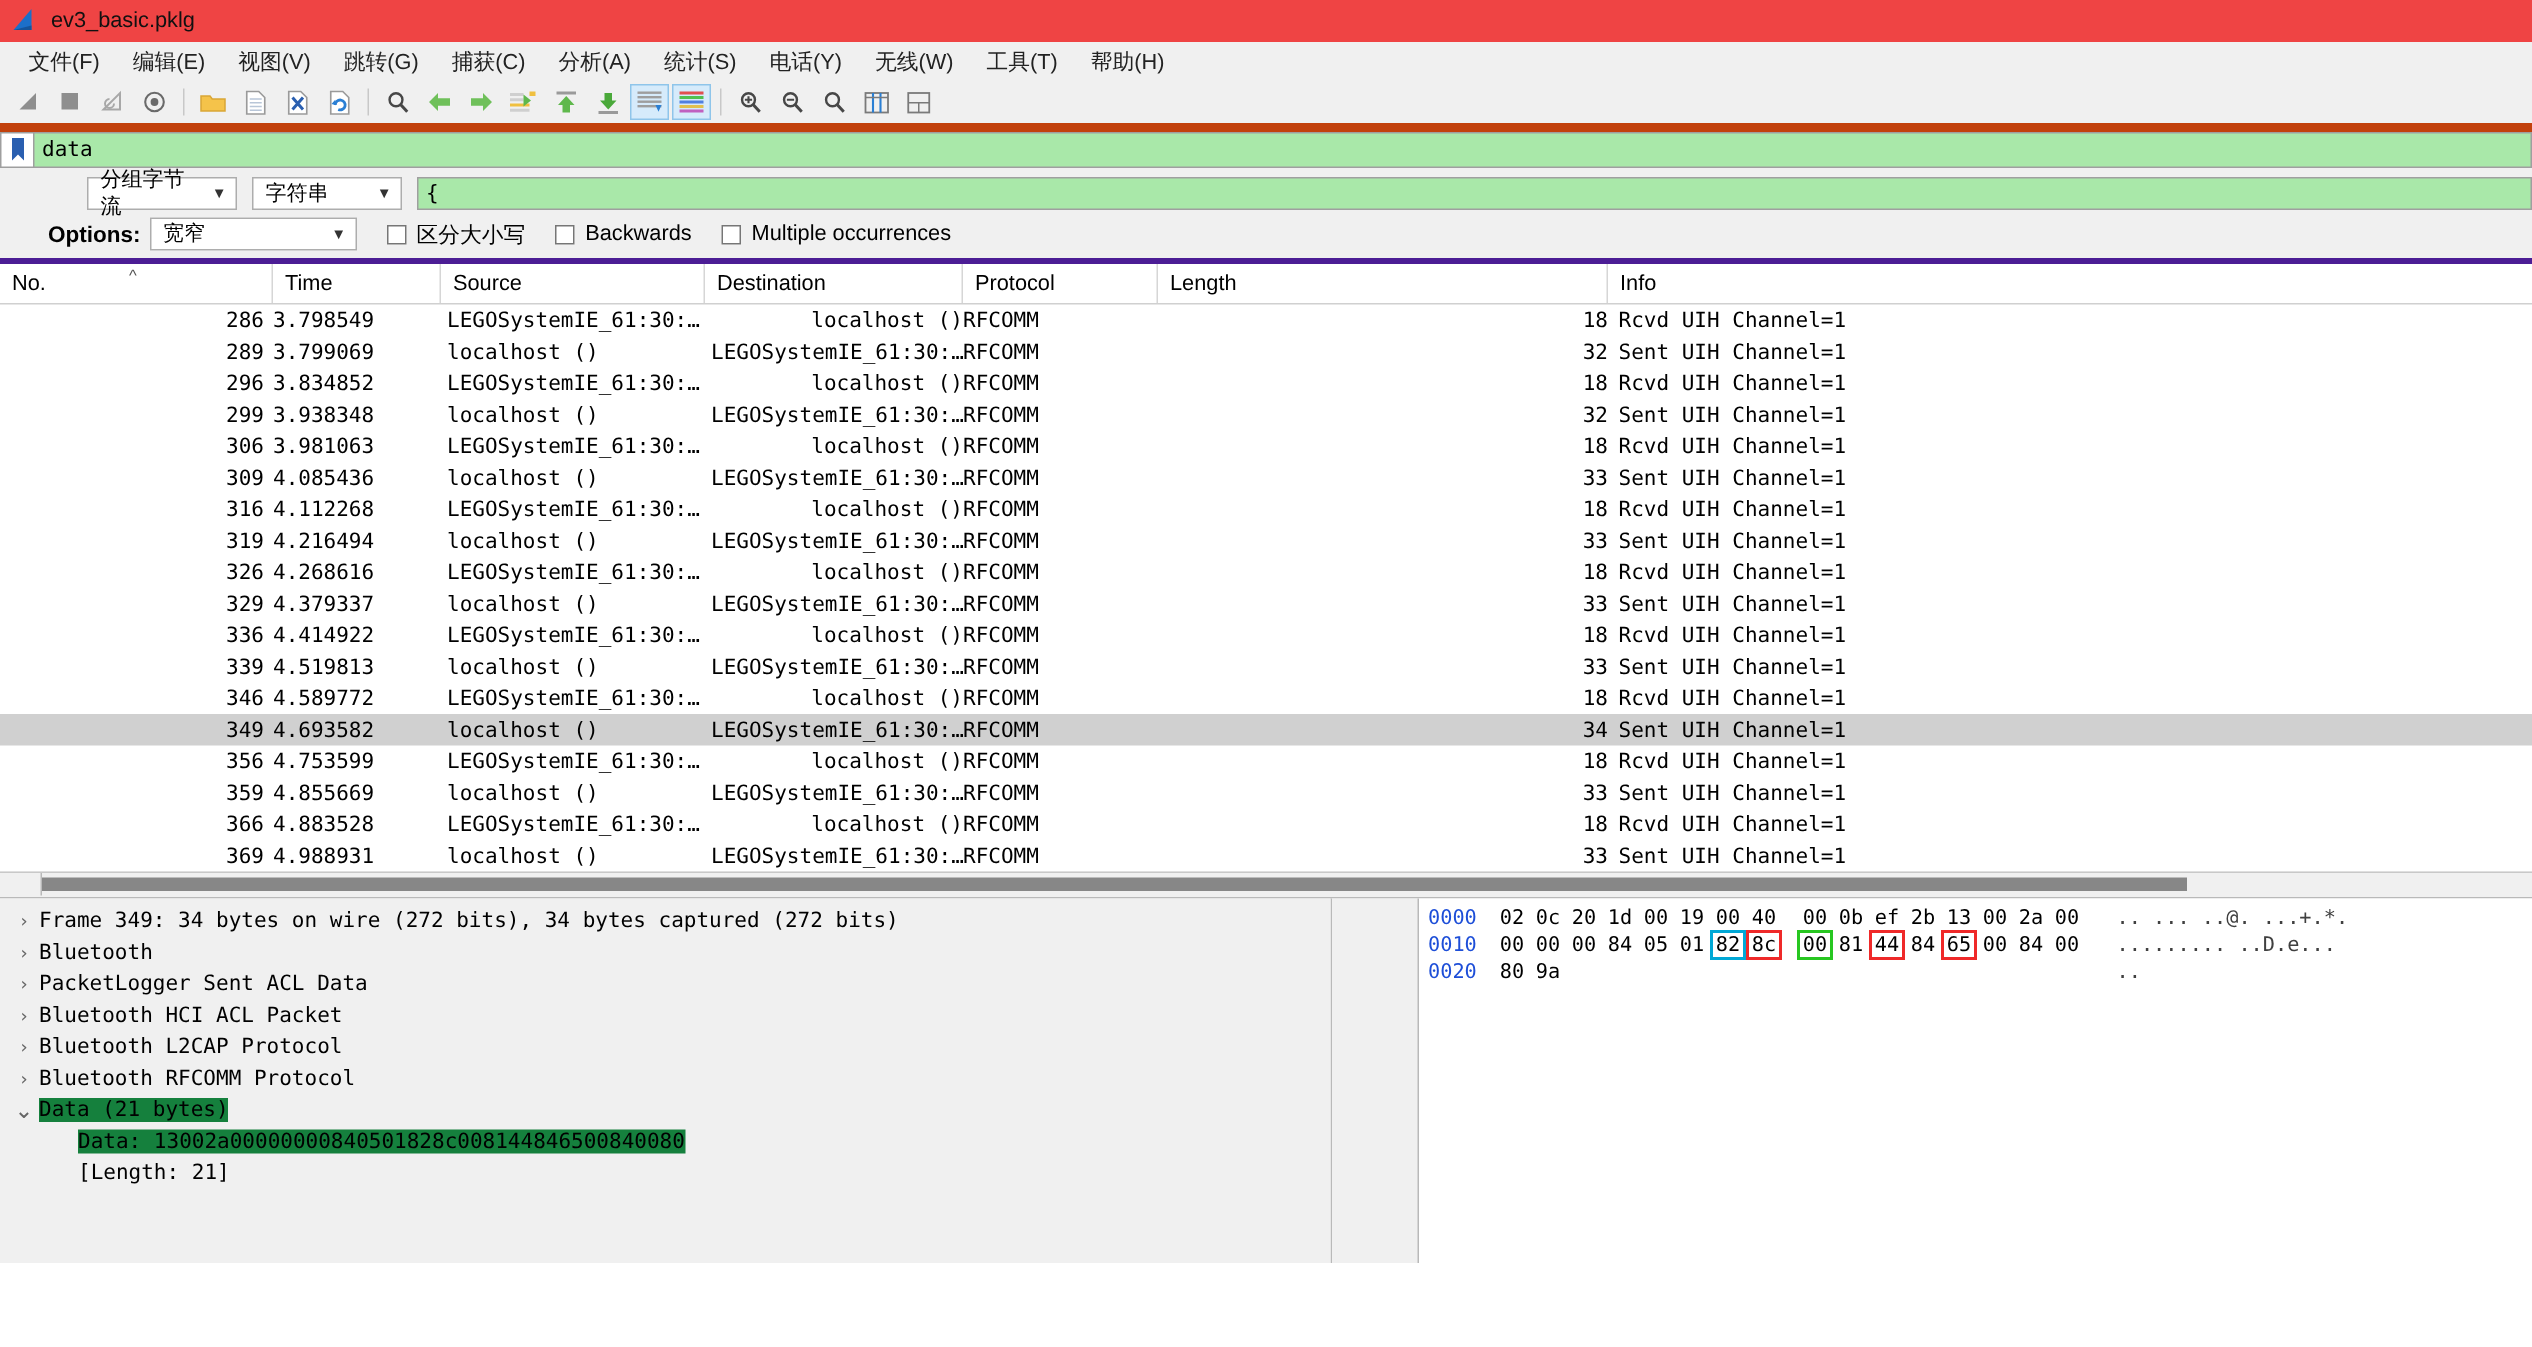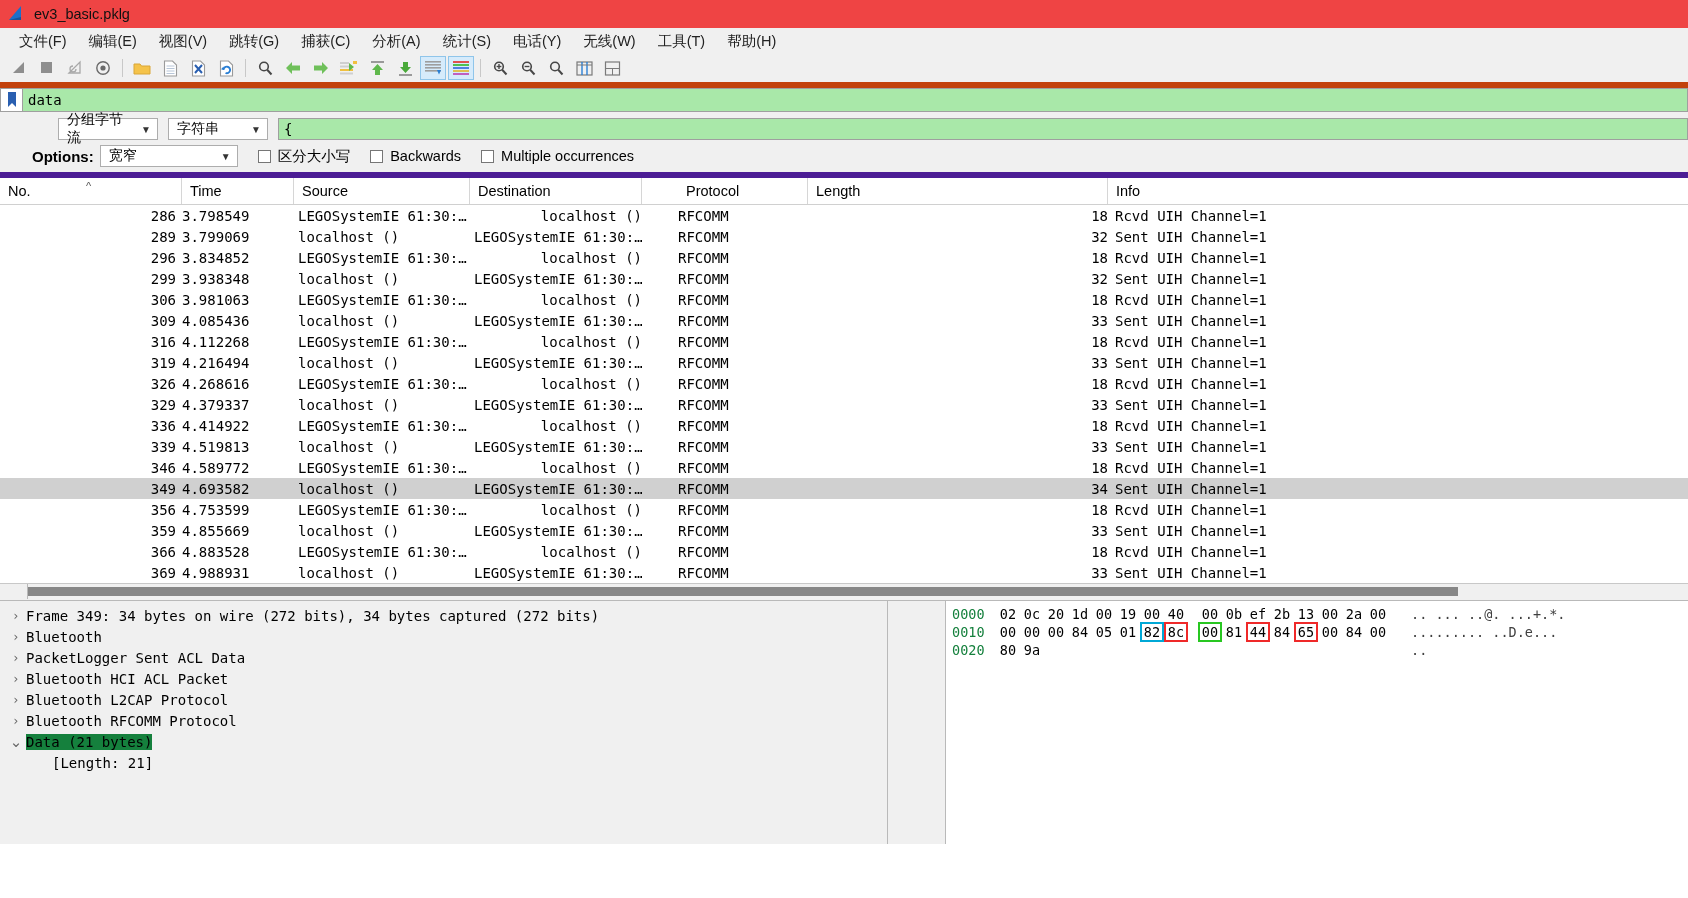--- a/index.html
+++ b/index.html
@@ -73,21 +73,21 @@
   }
   #options-label{font-weight:bold;font-size:15px;margin-right:6px;}
   .chk-wrap{display:flex;align-items:center;margin-left:20px;font-size:14.5px;}
   .chkbox{
     width:13px;height:13px;border:1px solid #767676;background:#fff;
     box-sizing:border-box;margin-right:7px;
   }
 
   
   #packetlist{
-    border-top:6px solid #4c1d95;
+    border-top:4px solid #4c1d95;
     background:#fff;
     position:relative;
   }
   #plheader{
     height:26px;display:flex;align-items:center;
     background:#ffffff;border-bottom:1px solid #d0d0d0;
     font-size:14.5px;position:relative;
   }
   #plheader .col{
     height:26px;display:flex;align-items:center;
@@ -98,21 +98,21 @@
   .prow{
     height:21px;display:flex;align-items:center;
     font-size:14px;white-space:nowrap;
   }
   .prow.sel{background:#d0d0d0;}
   .cell{box-sizing:border-box;overflow:hidden;white-space:nowrap;}
   .c-no{width:182px;text-align:right;padding-right:6px;}
   .c-time{width:112px;padding-left:0px;}
   .c-src{width:176px;padding-left:4px;}
   .c-dst{width:172px;padding-left:4px;text-align:right;}
-  .c-proto{width:130px;padding-left:0px;margin-left:36px;}
+  .c-proto{width:130px;padding-left:0px;}
   .c-len{width:300px;text-align:right;padding-right:0px;}
   .c-info{padding-left:7px;}
 
   
   #hscroll{
     height:16px;background:#f0f0f0;border-top:1px solid #c8c8c8;
     display:flex;align-items:center;position:relative;
   }
   #hscroll .thumb{
     position:absolute;left:28px;height:9px;background:#878787;width:1430px;top:3px;
@@ -133,21 +133,21 @@
   #detailsplit{width:1px;background:#b9b9b9;}
   #bytespane-gutter{width:58px;background:#f0f0f0;border-right:1px solid #b9b9b9;box-sizing:border-box;}
   #bytespane{
     flex:1;background:#ffffff;box-sizing:border-box;padding-top:4px;
     position:relative;overflow:hidden;
   }
   .hexline{
     height:18px;font-size:13.5px;white-space:pre;position:relative;
     display:flex;align-items:center;
   }
-  .hoff{color:#15803d;width:52px;display:inline-block;padding-left:6px;box-sizing:border-box;}
+  .hoff{color:#1d4ed8;width:52px;display:inline-block;padding-left:6px;box-sizing:border-box;}
   .hbytes{position:relative;}
   .hascii{position:absolute;left:465px;color:#404040;}
 </style>
 </head>
 <body>
 
 <div id="titlebar">
   <span class="app-icon">
     <svg width="18" height="16" viewBox="0 0 18 16">
       <path d="M1 14 L13 0 L13 14 Z" fill="#1c6fc9"></path>
@@ -571,20 +571,23 @@
         <span class="dtext">Bluetooth L2CAP Protocol</span>
       </div>
       <div class="dline mono">
         <span class="tw">›</span>
         <span class="dtext">Bluetooth RFCOMM Protocol</span>
       </div>
       <div class="dline mono sel">
         <span class="tw" style="font-size: 15px; line-height: 8px;">⌄</span>
         <span class="dtext">Data (21 bytes)</span>
       </div>
+      <div class="dline mono indent sel">
+        <span class="dtext">Data: 13002a00000000840501828c008144846500840080</span>
+      </div>
       <div class="dline mono indent">
         <span class="dtext">[Length: 21]</span>
       </div>
     </div>
   <div id="detailsplit"></div>
   <div id="bytespane-gutter"></div>
   <div id="bytespane" class="mono">
       <div class="hexline"><span class="hoff">0000</span><span class="hbytes"><span style="display: inline-block; width: 20px; text-align: center; margin-right: 4px;">02</span><span style="display: inline-block; width: 20px; text-align: center; margin-right: 4px;">0c</span><span style="display: inline-block; width: 20px; text-align: center; margin-right: 4px;">20</span><span style="display: inline-block; width: 20px; text-align: center; margin-right: 4px;">1d</span><span style="display: inline-block; width: 20px; text-align: center; margin-right: 4px;">00</span><span style="display: inline-block; width: 20px; text-align: center; margin-right: 4px;">19</span><span style="display: inline-block; width: 20px; text-align: center; margin-right: 4px;">00</span><span style="display: inline-block; width: 20px; text-align: center; margin-right: 14px;">40</span><span style="display: inline-block; width: 20px; text-align: center; margin-right: 4px;">00</span><span style="display: inline-block; width: 20px; text-align: center; margin-right: 4px;">0b</span><span style="display: inline-block; width: 20px; text-align: center; margin-right: 4px;">ef</span><span style="display: inline-block; width: 20px; text-align: center; margin-right: 4px;">2b</span><span style="display: inline-block; width: 20px; text-align: center; margin-right: 4px;">13</span><span style="display: inline-block; width: 20px; text-align: center; margin-right: 4px;">00</span><span style="display: inline-block; width: 20px; text-align: center; margin-right: 4px;">2a</span><span style="display: inline-block; width: 20px; text-align: center; margin-right: 4px;">00</span></span><span class="hascii">.. ... ..@. ...+.*.</span></div>
       <div class="hexline"><span class="hoff">0010</span><span class="hbytes"><span style="display: inline-block; width: 20px; text-align: center; margin-right: 4px;">00</span><span style="display: inline-block; width: 20px; text-align: center; margin-right: 4px;">00</span><span style="display: inline-block; width: 20px; text-align: center; margin-right: 4px;">00</span><span style="display: inline-block; width: 20px; text-align: center; margin-right: 4px;">84</span><span style="display: inline-block; width: 20px; text-align: center; margin-right: 4px;">05</span><span style="display: inline-block; width: 20px; text-align: center; margin-right: 4px;">01</span><span style="display: inline-block; width: 20px; text-align: center; margin-right: 4px; outline: rgb(0, 168, 214) solid 2px; outline-offset: 0px;">82</span><span style="display: inline-block; width: 20px; text-align: center; margin-right: 14px; outline: rgb(239, 41, 41) solid 2px; outline-offset: 0px;">8c</span><span style="display: inline-block; width: 20px; text-align: center; margin-right: 4px; outline: rgb(40, 199, 33) solid 2px; outline-offset: 0px;">00</span><span style="display: inline-block; width: 20px; text-align: center; margin-right: 4px;">81</span><span style="display: inline-block; width: 20px; text-align: center; margin-right: 4px; outline: rgb(239, 41, 41) solid 2px; outline-offset: 0px;">44</span><span style="display: inline-block; width: 20px; text-align: center; margin-right: 4px;">84</span><span style="display: inline-block; width: 20px; text-align: center; margin-right: 4px; outline: rgb(239, 41, 41) solid 2px; outline-offset: 0px;">65</span><span style="display: inline-block; width: 20px; text-align: center; margin-right: 4px;">00</span><span style="display: inline-block; width: 20px; text-align: center; margin-right: 4px;">84</span><span style="display: inline-block; width: 20px; text-align: center; margin-right: 4px;">00</span></span><span class="hascii">......... ..D.e...</span></div>
       <div class="hexline"><span class="hoff">0020</span><span class="hbytes"><span style="display: inline-block; width: 20px; text-align: center; margin-right: 4px;">80</span><span style="display: inline-block; width: 20px; text-align: center; margin-right: 4px;">9a</span></span><span class="hascii">..</span></div>

